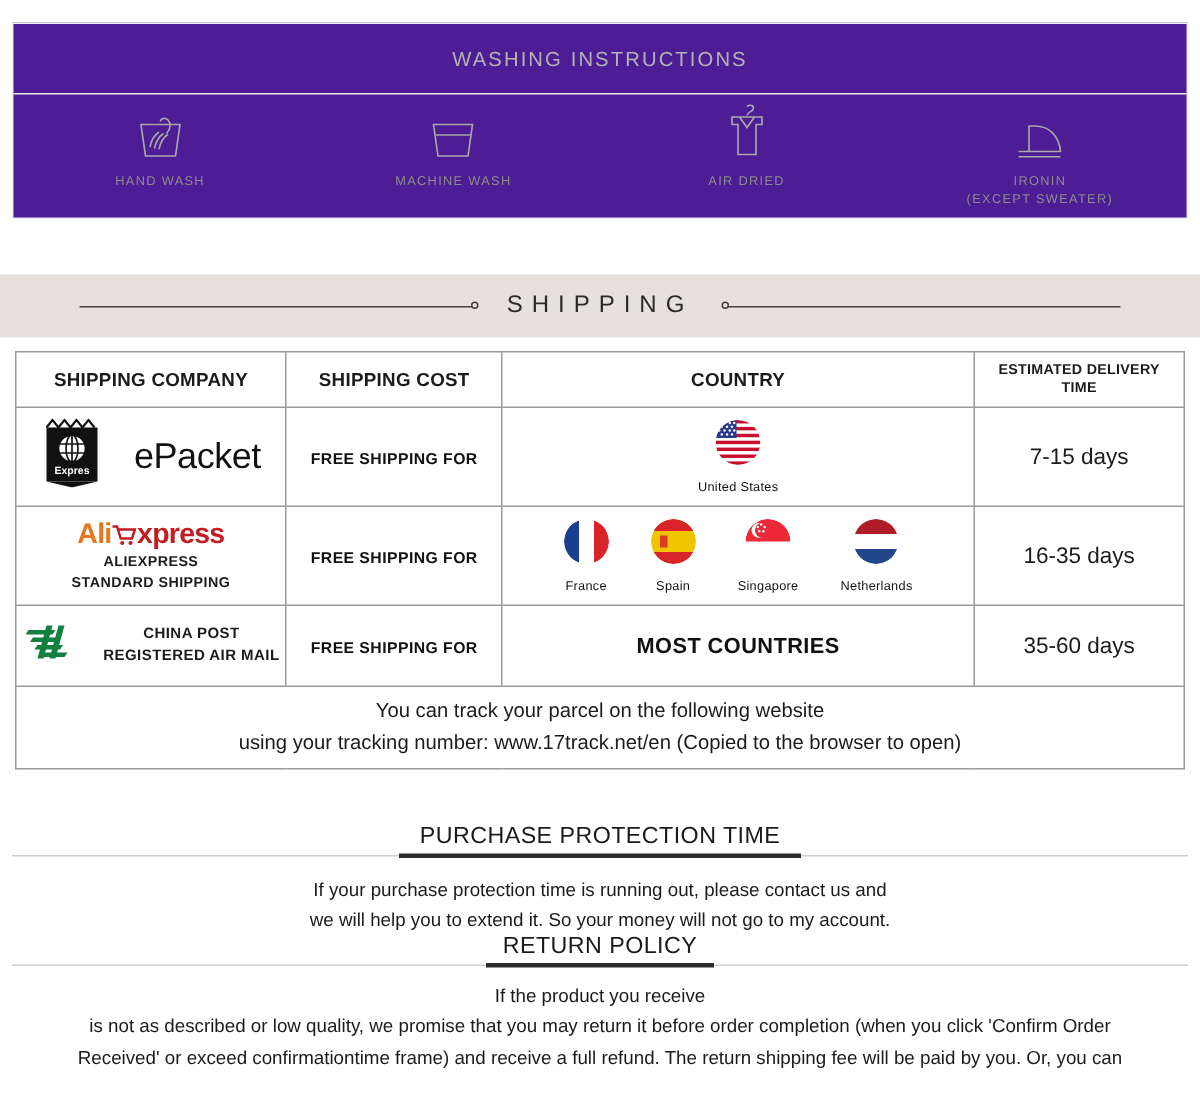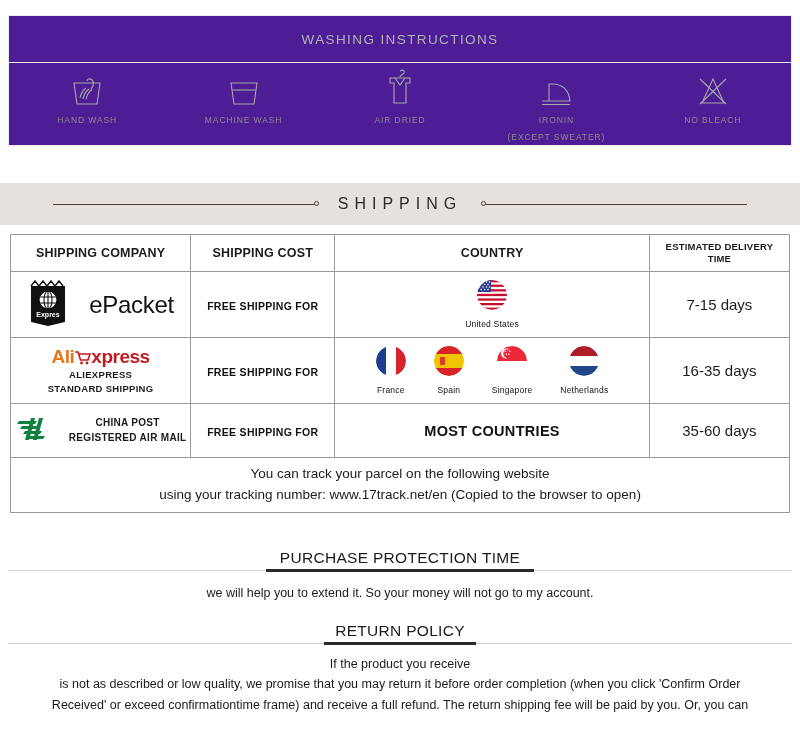--- a/index.html
+++ b/index.html
@@ -160,32 +160,23 @@
     </div>
 
     <div class="wash-item">
       <div class="wash-icon">
         <svg width="46" height="36" viewBox="0 0 46 36" fill="none" stroke="#a8a8a8" stroke-width="1.1">
           <path d="M9 28 H37 c-1-11-8-17-17-17 H16 V28"></path>
           <path d="M9 31.5 H37"></path>
         </svg>
       </div>
       <div class="wash-label">IRONIN</div>
-      <div class="wash-label" style="margin-top:6px">(EXCEPT SWEATER)</div>
-    </div>
-
-    <div class="wash-item">
-      <div class="wash-icon">
-        <svg width="42" height="36" viewBox="0 0 42 36" fill="none" stroke="#a8a8a8" stroke-width="1.1">
-          <path d="M21 6 L32 30 H10 Z"></path>
-          <path d="M8 6 L34 31 M34 6 L8 31"></path>
-        </svg>
-      </div>
-      <div class="wash-label">NO BLEACH</div>
-    </div>
+      <div class="wash-label" style="margin-top:1px">(EXCEPT SWEATER)</div>
+    </div>
+
 
   </div>
 </div>
 
 <div class="ship-banner">
   <div class="ship-line left">
       <span class="dot"></span>
     </div>
   <div class="ship-word">SHIPPING</div>
   <div class="ship-line right">
@@ -410,20 +401,21 @@
 </tbody>
   </table>
 
 <div class="policy" style="top:549px">
   <div class="policy-head">
     <div class="rule"></div>
     <div class="rule-dark" style="width:268px"></div>
     <span class="ttl">PURCHASE PROTECTION TIME</span>
   </div>
   <div class="policy-body">
+    <div>If your purchase protection time is running out, please contact us and</div>
     <div>we will help you to extend it. So your money will not go to my account.</div>
   </div>
 </div>
 
 <div class="policy" style="top:622px">
   <div class="policy-head">
     <div class="rule"></div>
     <div class="rule-dark" style="width:152px"></div>
     <span class="ttl">RETURN POLICY</span>
   </div>

